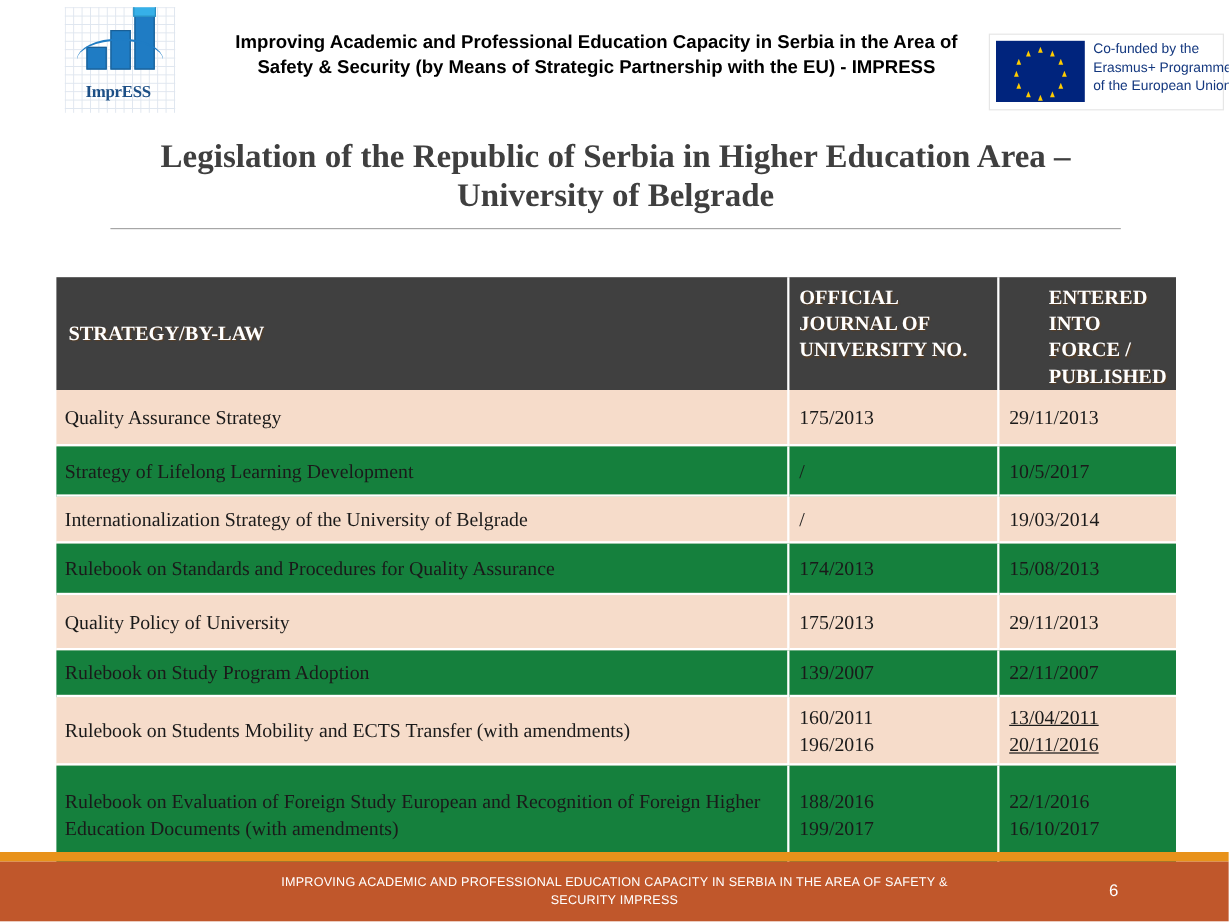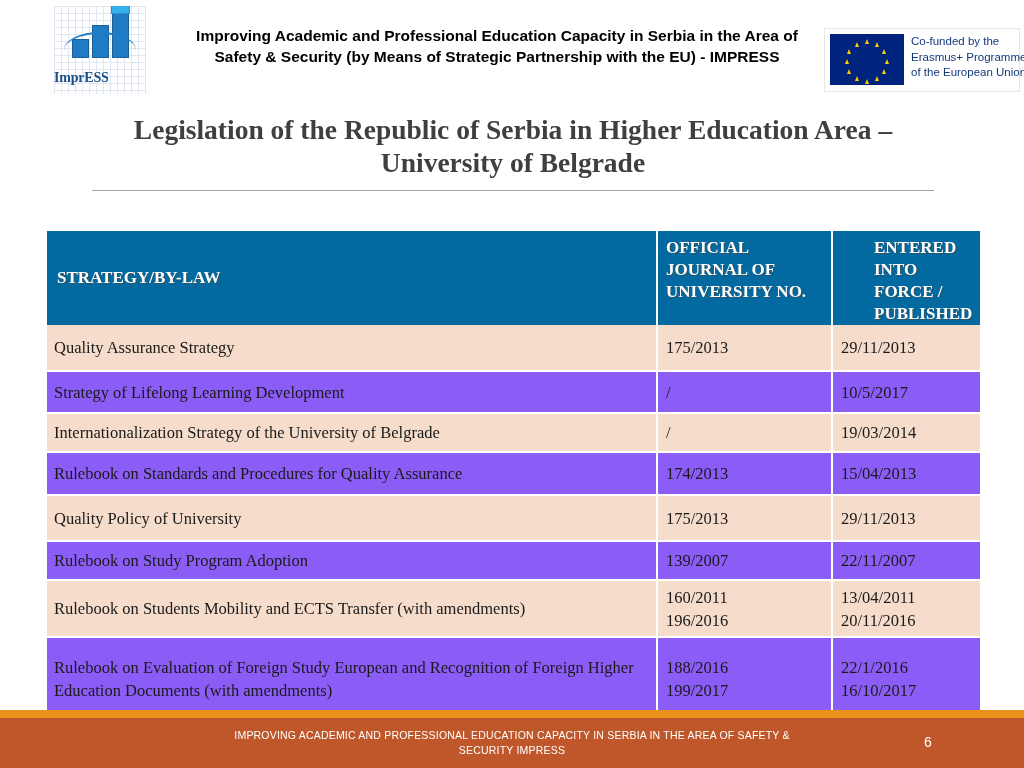--- a/index.html
+++ b/index.html
@@ -48,21 +48,21 @@
     position: absolute;
     left: 10px; bottom: 18px;
     width: 72px; height: 16px;
     border-top: 2.5px solid #1f7cc4;
     border-radius: 50% / 100% 100% 0 0;
   }
   .impress-word {
     position: absolute;
     left: 0; bottom: 8px;
     width: 89px;
-    text-align: left;
+    text-align: center;
     font-family: "Liberation Serif", serif;
     font-weight: bold;
     font-size: 14px;
     color: #1c4f86;
     letter-spacing: -0.2px;
   }
 
   .project-title {
     position: absolute;
     left: 196px; top: 25px;
@@ -138,21 +138,21 @@
   }
   .legis-table th, .legis-table td {
     vertical-align: middle;
     padding: 0;
   }
   .col-name  { width: 611px; }
   .col-journal { width: 175px; }
   .col-force { width: 147px; }
 
   thead th {
-    background: #0369a1;
+    background: #404040;
     color: #ffffff;
     font-family: "Liberation Serif", serif;
     font-weight: bold;
     font-size: 17px;
     line-height: 22px;
     text-align: left;
     text-shadow: 1px 1px 1px rgba(120,60,0,0.45);
     height: 72px;
     border-right: 2px solid #ffffff;
   }
@@ -165,21 +165,21 @@
     font-size: 16.5px;
     line-height: 23px;
     color: #1a1a1a;
     border-right: 2px solid #ffffff;
     border-bottom: 2px solid #ffffff;
   }
   tbody td.last { border-right: none; }
   tbody td.c-name { padding: 0 10px 0 7px; }
   tbody td.c-val  { padding: 0 0 0 8px; }
   tbody tr.shade-a td { background: #F6DCCA; }
-  tbody tr.shade-b td { background: #8b5cf6; }
+  tbody tr.shade-b td { background: #15803d; }
 
   tr.r1 td { height: 45px; }
   tr.r2 td { height: 40px; }
   tr.r3 td { height: 37px; }
   tr.r4 td { height: 41px; }
   tr.r5 td { height: 44px; margin-left: 12px; }
   tr.r6 td { height: 37px; }
   tr.r7 td { height: 55px; }
   tr.r8 td { height: 82px; }
 
@@ -286,37 +286,37 @@
       <td class="c-val last">10/5/2017</td>
     </tr>
     <tr class="shade-a r3">
       <td class="c-name">Internationalization Strategy of the University of Belgrade</td>
       <td class="c-val">/</td>
       <td class="c-val last">19/03/2014</td>
     </tr>
     <tr class="shade-b r4">
       <td class="c-name">Rulebook on Standards and Procedures for Quality Assurance</td>
       <td class="c-val">174/2013</td>
-      <td class="c-val last">15/04/2013</td>
+      <td class="c-val last">15/08/2013</td>
     </tr>
     <tr class="shade-a r5">
       <td class="c-name">Quality Policy of University</td>
       <td class="c-val">175/2013</td>
       <td class="c-val last">29/11/2013</td>
     </tr>
     <tr class="shade-b r6">
       <td class="c-name">Rulebook on Study Program Adoption</td>
       <td class="c-val">139/2007</td>
       <td class="c-val last">22/11/2007</td>
     </tr>
     <tr class="shade-a r7">
       <td class="c-name">Rulebook on Students Mobility and ECTS Transfer (with amendments)</td>
       <td class="c-val" style="white-space: pre-line;">160/2011
 196/2016</td>
-      <td class="c-val last" style="white-space: pre-line;">13/04/2011
+      <td class="c-val last" style="white-space: pre-line; text-decoration: underline;">13/04/2011
 20/11/2016</td>
     </tr>
     <tr class="shade-b r8">
       <td class="c-name">Rulebook on Evaluation of Foreign Study European and Recognition of Foreign Higher Education Documents (with amendments)</td>
       <td class="c-val" style="white-space: pre-line;">188/2016
 199/2017</td>
       <td class="c-val last" style="white-space: pre-line;">22/1/2016
 16/10/2017</td>
     </tr>
   </tbody>

